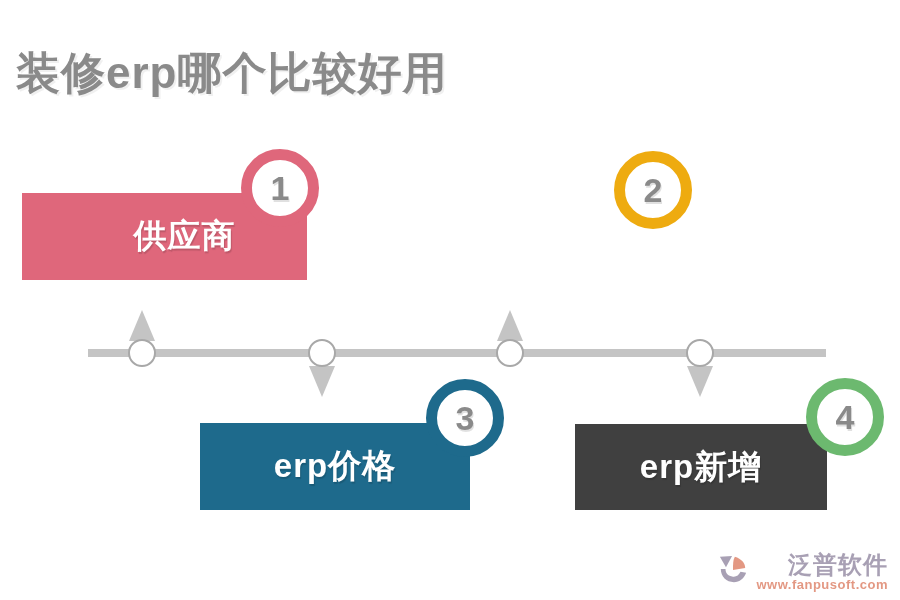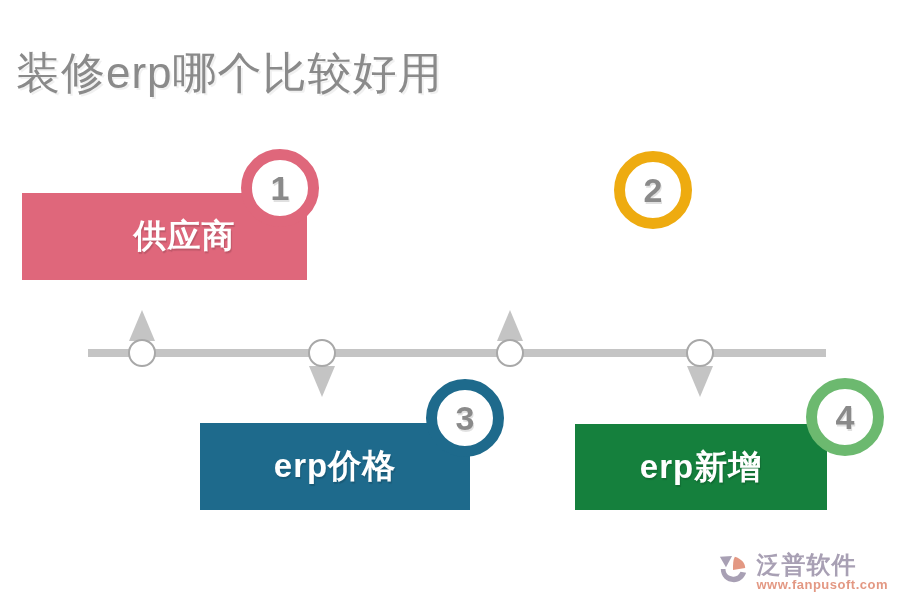--- a/index.html
+++ b/index.html
@@ -2,21 +2,21 @@
 <html><head>
 <meta charset="utf-8">
 <style>
   html,body{margin:0;padding:0;background:#fff;}
   .canvas{
     position:relative;width:900px;height:600px;background:#ffffff;overflow:hidden;
     font-family:"Liberation Sans","DejaVu Sans",sans-serif;
   }
   .title{
     position:absolute;left:16px;top:44px;margin:0;
-    font-size:44px;font-weight:normal;letter-spacing:1px;
+    font-size:44px;font-weight:bold;letter-spacing:1px;
     text-shadow:2px 2px 0 rgba(0,0,0,0.06);
   }
   
   .tl-line{position:absolute;left:88px;top:349px;width:738px;height:8px;z-index:0;}
   .tl-node{
     position:absolute;top:339px;width:28px;height:28px;box-sizing:border-box;
     background:#fff;border:2px solid #a8a8a8;border-radius:50%;z-index:2;
   }
   .n1{left:128px}.n2{left:308px}.n3{left:496px}.n4{left:686px}
   .arrow{position:absolute;width:0;height:0;z-index:1;}
@@ -41,21 +41,21 @@
     display:flex;align-items:center;justify-content:center;
   }
   .badge span{font-size:34px;font-weight:bold;text-shadow:1px 2px 0 rgba(0,0,0,0.12);}
   .bd1{left:241px;top:149px;}
   .bd2{left:614px;top:151px;}
   .bd3{left:426px;top:379px;}
   .bd4{left:806px;top:378px;}
   
   .logo{position:absolute;right:12px;bottom:8px;display:flex;align-items:flex-start;opacity:.95;}
   .logo svg{margin-top:2px;}
-  .logo-texts{display:flex;flex-direction:column;align-items:flex-start;margin-left:8px;}
+  .logo-texts{display:flex;flex-direction:column;align-items:flex-end;margin-left:8px;}
   .logo-name{font-size:24px;font-weight:bold;letter-spacing:1px;line-height:1.05;}
   .logo-url{font-size:13px;font-weight:bold;letter-spacing:.5px;}
 </style>
 </head>
 <body>
 
 <div class="canvas">
 
   <h1 class="title" style="color: rgb(138, 138, 138);">装修erp哪个比较好用</h1>
 
@@ -80,21 +80,21 @@
     <span style="color: rgb(138, 138, 138);">2</span>
   </div>
 
   <div class="box box3" style="background-color: rgb(30, 106, 140);">
     <span class="box-label">erp价格</span>
   </div>
   <div class="badge bd3" style="border-color: rgb(30, 106, 140);">
     <span style="color: rgb(138, 138, 138);">3</span>
   </div>
 
-  <div class="box box4" style="background-color: #15803d;">
+  <div class="box box4" style="background-color: #404040;">
     <span class="box-label">erp新增</span>
   </div>
   <div class="badge bd4" style="border-color: rgb(108, 185, 111);">
     <span style="color: rgb(138, 138, 138);">4</span>
   </div>
 
   <div class="logo">
     <svg viewBox="0 0 32 32" width="30" height="30" aria-hidden="true">
       <path fill="#a49bb0" d="M2 3 L15 2 L8.5 14 Z"></path>
       <path fill="#e2937d" d="M18 3 C25 5 29 10 29 15 L16 17 C16 11 16 6 18 3 Z"></path>

